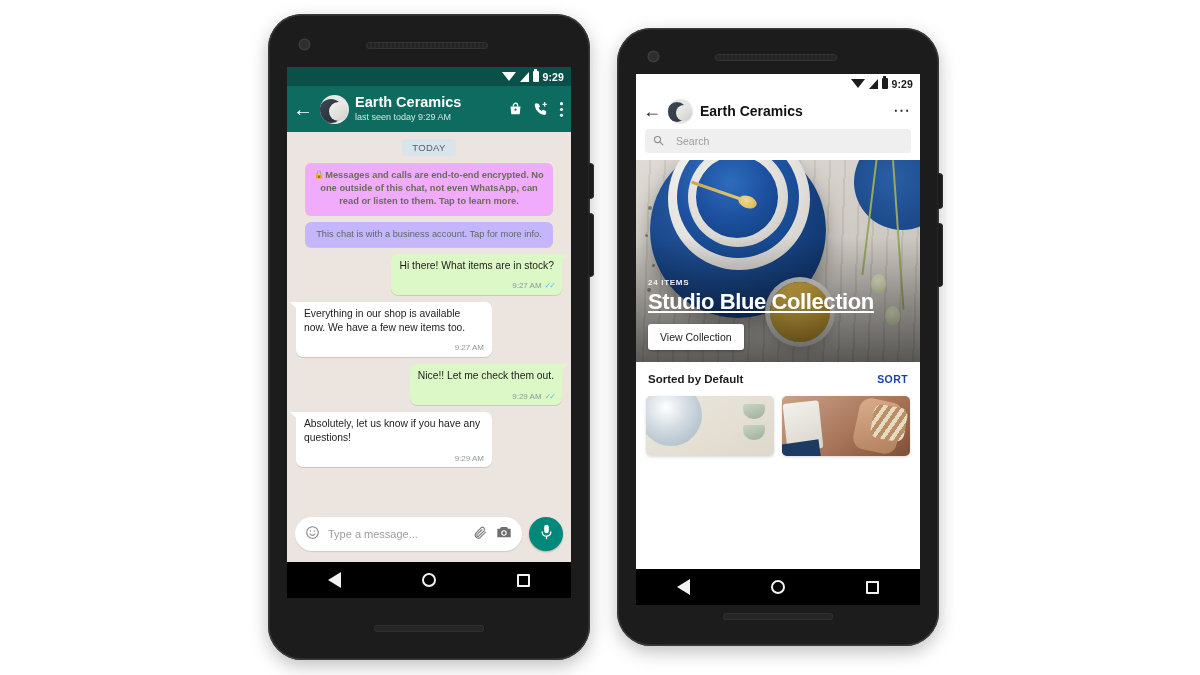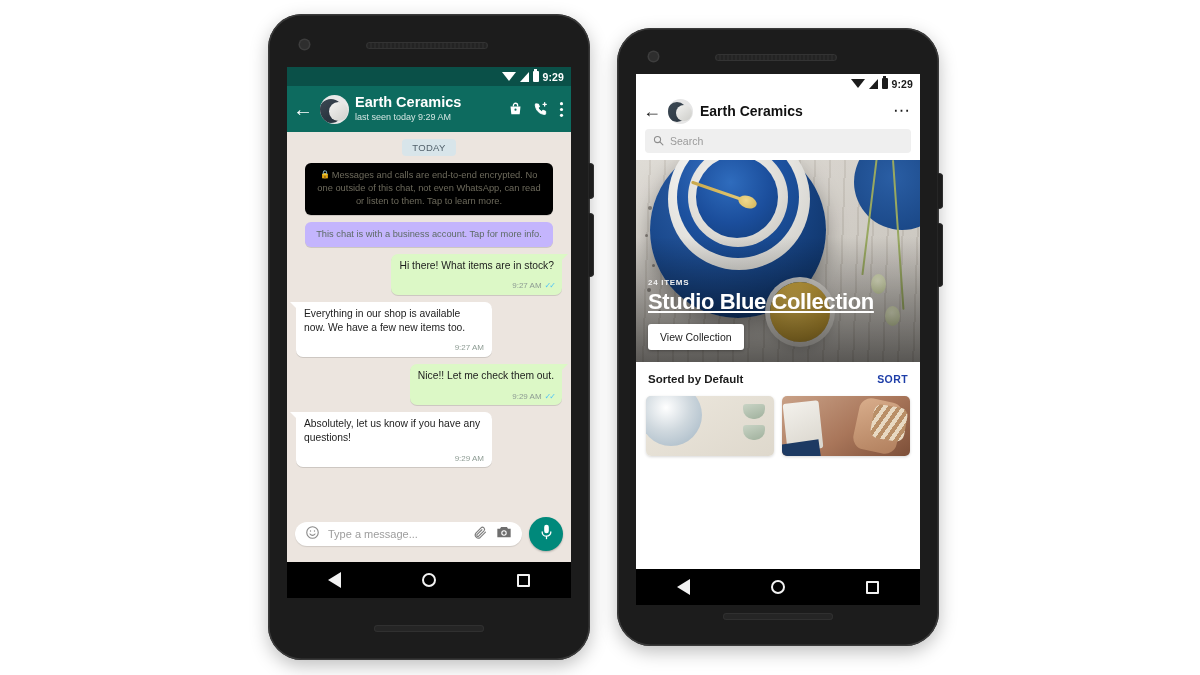--- a/index.html
+++ b/index.html
@@ -100,21 +100,21 @@
   }
   .daypill {
     align-self: center; background: #d8e5ea; color: #52616b; font-size: 9.5px;
     padding: 3px 10px; border-radius: 4px; letter-spacing: .3px;
   }
   .sysnote {
     align-self: center; width: 248px; border-radius: 6px; padding: 6px 9px;
     font-size: 9.3px; line-height: 1.42; text-align: center; color: #6d6a5c;
     box-shadow: 0 1px 0.5px rgba(0,0,0,.13);
   }
-  .sysnote.enc { background: #000000; }
+  .sysnote.enc { background: #f0abfc; font-weight: bold; }
   .sysnote.biz { background: #c4b5fd; color: #5d6b66; }
   .lockglyph { font-size: 8px; vertical-align: 1px; margin-right: 1px; }
 
   .bubble {
     max-width: 196px; border-radius: 7px; padding: 5px 8px 3px;
     font-size: 10.3px; line-height: 1.33; color: #1c1c1c; position: relative;
     box-shadow: 0 1px 0.5px rgba(0,0,0,.13);
   }
   .bubble.out { align-self: flex-end; background: #dcf8c6; border-top-right-radius: 0; }
   .bubble.in  { align-self: flex-start; background: #ffffff; border-top-left-radius: 0; }
@@ -128,21 +128,21 @@
   }
   .meta { display: flex; align-items: center; justify-content: flex-end; gap: 3px; margin-top: 9px; }
   .meta .t { font-size: 8px; color: #8d9b93; }
   .ticks { color: #4fc3f7; font-size: 8px; letter-spacing: -2px; }
 
   .wa-compose {
     height: 56px; background: #ece5df; display: flex; align-items: center;
     padding: 0 8px; gap: 7px;
   }
   .composer {
-    flex: 1 1 auto; height: 24px; background: #fff; border-radius: 19px;
+    flex: 1 1 auto; height: 34px; background: #fff; border-radius: 19px;
     display: flex; align-items: center; padding: 0 10px; gap: 8px;
     box-shadow: 0 1px 1px rgba(0,0,0,.12);
   }
   .ph { flex: 1 1 auto; color: #9d9d9d; font-size: 11px; }
   .micbtn {
     width: 34px; height: 34px; border-radius: 50%; background: #00897b;
     display: flex; align-items: center; justify-content: center; flex: 0 0 34px;
     box-shadow: 0 1px 2px rgba(0,0,0,.25);
   }
 
@@ -156,21 +156,21 @@
     position: relative; overflow: hidden; flex: 0 0 25px; }
   .cat-avatar .plate-a { position:absolute; width:20px; height:20px; border-radius:50%;
     background: linear-gradient(140deg,#3d4a55,#2b3540); left:-1px; top:3px; }
   .cat-avatar .plate-b { position:absolute; width:16px; height:16px; border-radius:50%;
     background: linear-gradient(140deg,#f2f2f0,#cdcdc9); left:8px; top:6px; }
   .cat-name { flex: 1 1 auto; font-size: 14px; font-weight: bold; color: #111; }
   .cat-more { color: #1c1c1c; font-size: 17px; letter-spacing: 1px; line-height: .6; }
 
   .searchbar {
     margin: 0 9px 7px; height: 24px; background: #efefef; border-radius: 4px;
-    display: flex; align-items: center; gap: 6px; padding: 0 8px;
+    display: flex; align-items: center; gap: 12px; padding: 0 8px;
   }
   .search-ph { color: #9a9a9a; font-size: 10.5px; }
 
   .hero { position: relative; height: 202px; overflow: hidden; background: #cfcbc4; }
   .hero-bg {
     position: absolute; inset: 0;
     background:
       repeating-linear-gradient(92deg, rgba(255,255,255,.16) 0 13px, rgba(150,145,138,.10) 13px 15px),
       linear-gradient(160deg,#d9d5ce 0%, #c8c3bb 45%, #b9b4ac 100%);
   }

